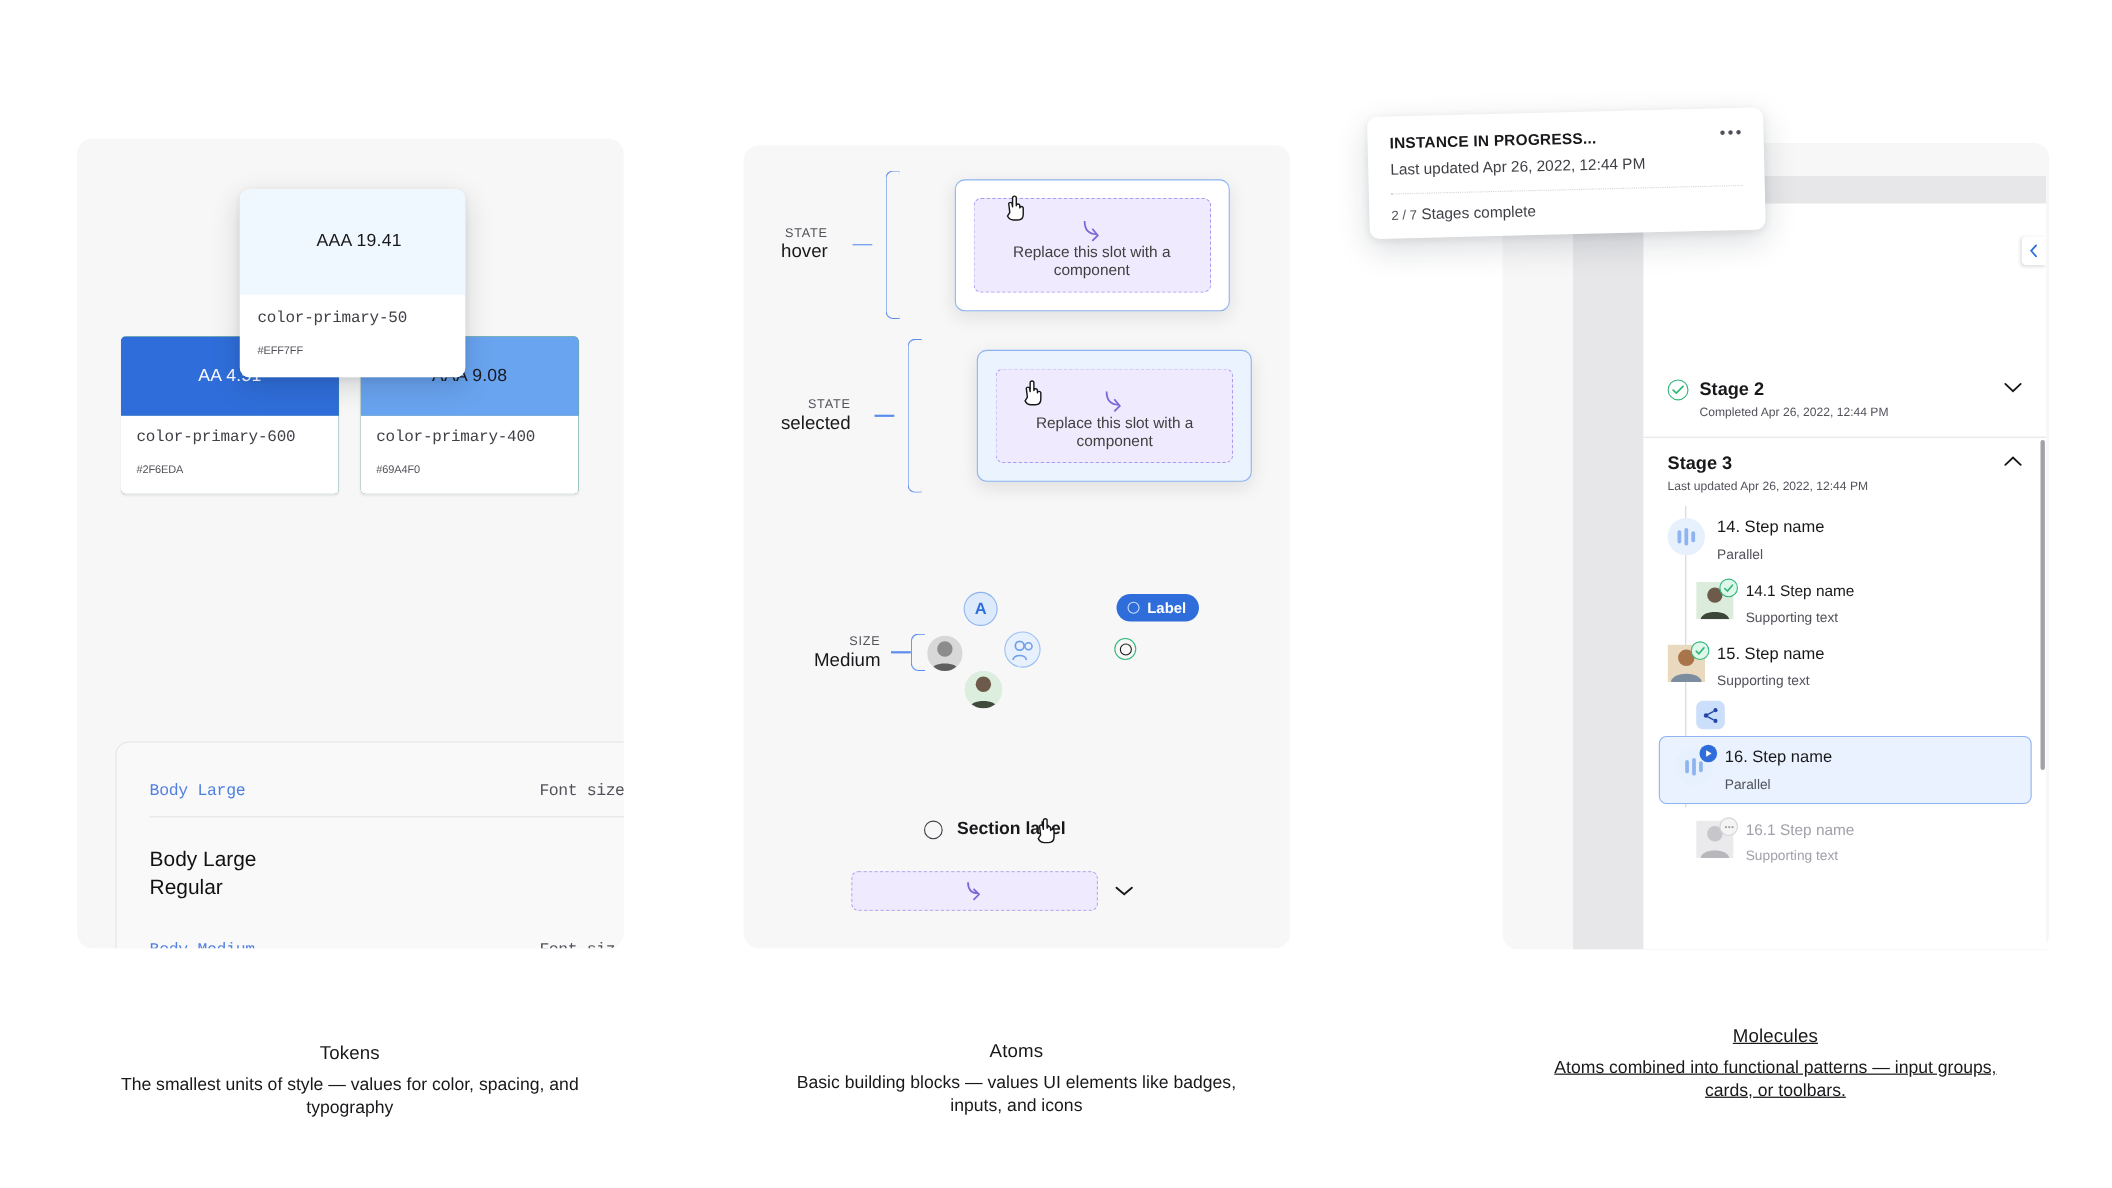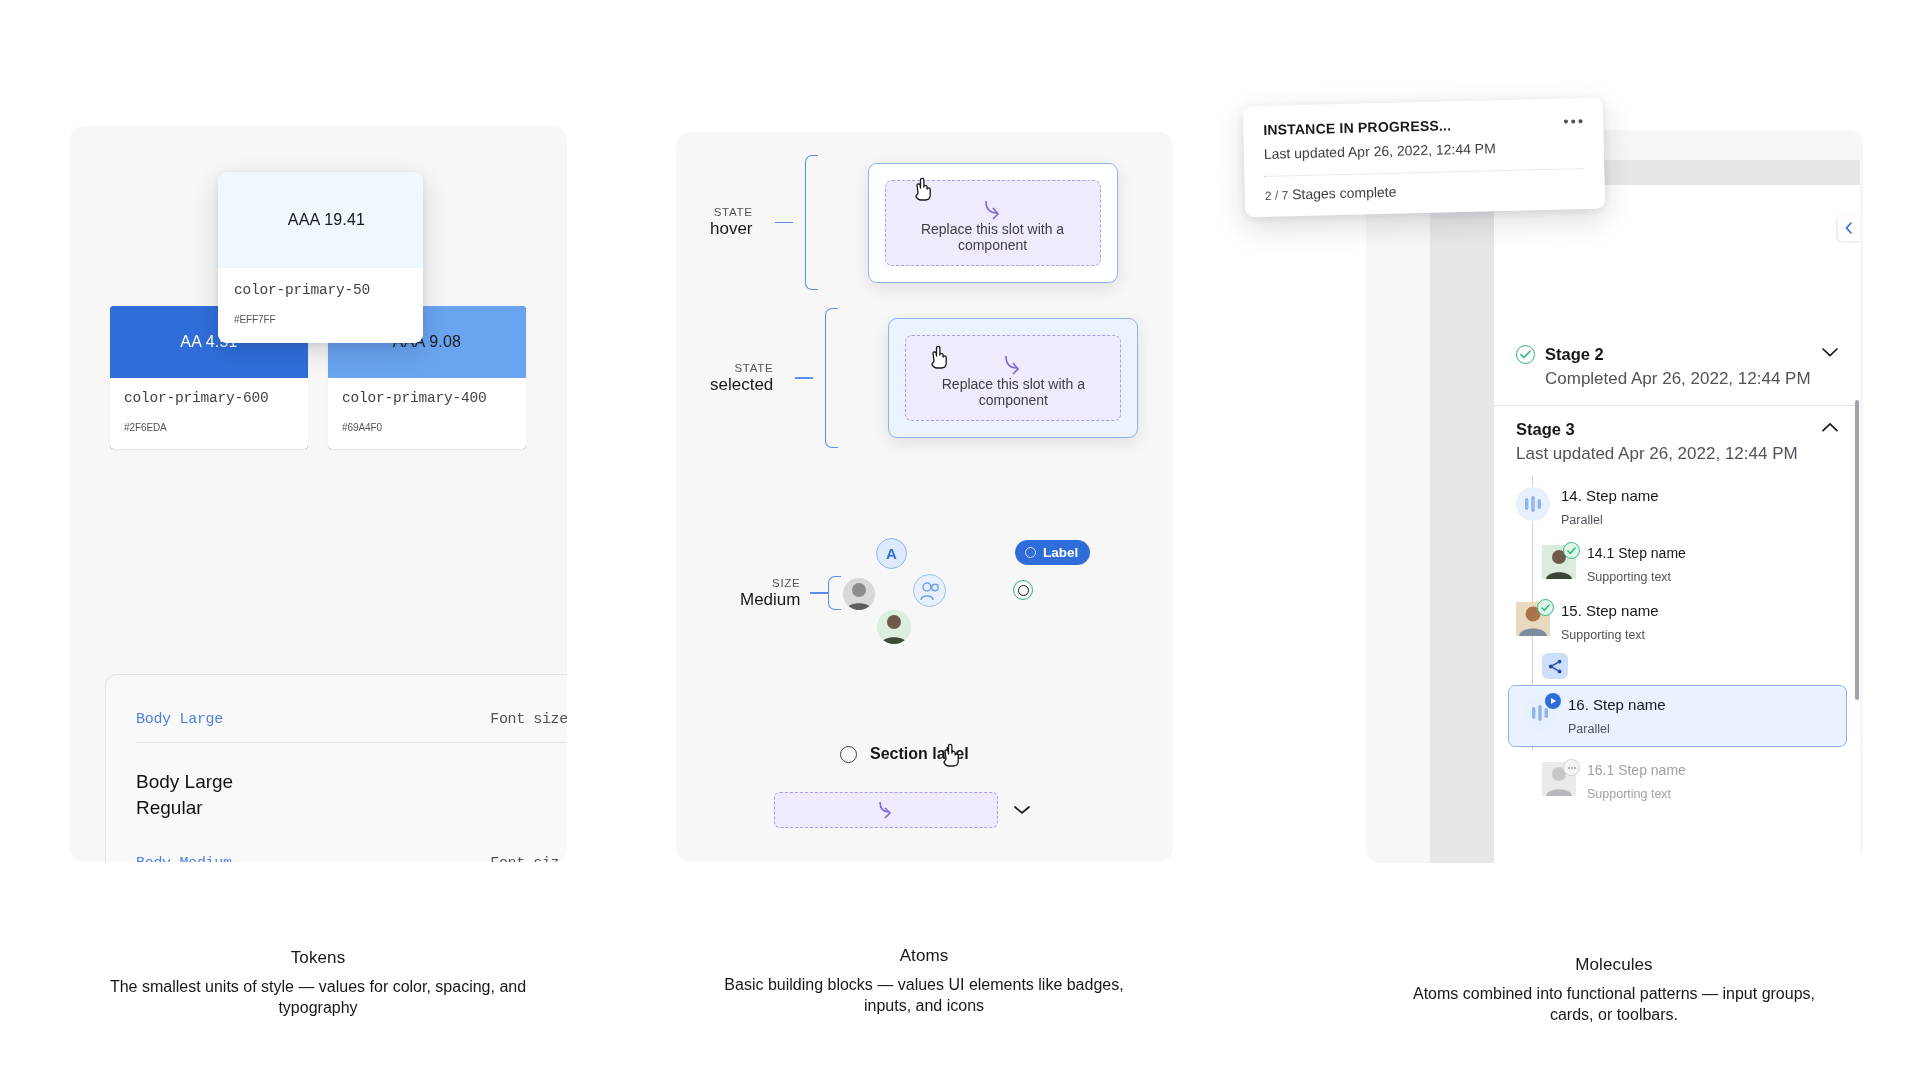--- a/index.html
+++ b/index.html
@@ -184,21 +184,21 @@
     position: absolute; right: 0; top: 55px; width: 22px; height: 26px;
     background: #fff; border-radius: 4px 0 0 4px;
     box-shadow: -1px 1px 3px rgba(0,0,0,.12);
     display: flex; align-items: center; justify-content: center;
     z-index: 4;
   }
 
   .stage-block { border-bottom: 1px solid #e4e4e7; padding: 14px 22px 16px 22px; position: relative; }
   .stage-head { display: flex; align-items: center; gap: 10px; }
   .stage-title { font-size: 16.5px; font-weight: 700; color: #18181b; }
-  .stage-sub { font-size: 17px; color: #52525b; margin-top: 5px; }
+  .stage-sub { font-size: 11px; color: #52525b; margin-top: 5px; }
   .chevron { position: absolute; right: 22px; top: 16px; }
   .check-circle {
     width: 19px; height: 19px; border-radius: 50%;
     border: 1.6px solid #2fb87a; display: flex; align-items: center; justify-content: center;
     flex: none;
   }
 
   .step-list { position: relative; padding: 10px 0 0 0; }
   .step {
     display: flex; align-items: flex-start; gap: 11px;
@@ -579,18 +579,18 @@
   </svg>
 
   <div class="caption" style="left:108px; top:948px;">
     <div class="caption-title">Tokens</div>
     <div class="caption-body">The smallest units of style — values for color, spacing, and typography</div>
   </div>
   <div class="caption" style="left:714px; top:946px;">
     <div class="caption-title">Atoms</div>
     <div class="caption-body">Basic building blocks — values UI elements like badges, inputs, and icons</div>
   </div>
-  <div class="caption" style="left:1404px; top:955px;">
+  <div class="caption" style="left:1404px; top:932px;text-decoration:underline;">
     <div class="caption-title">Molecules</div>
     <div class="caption-body">Atoms combined into functional patterns — input groups, cards, or toolbars.</div>
   </div>
 
 </div>
 
 </body></html>

